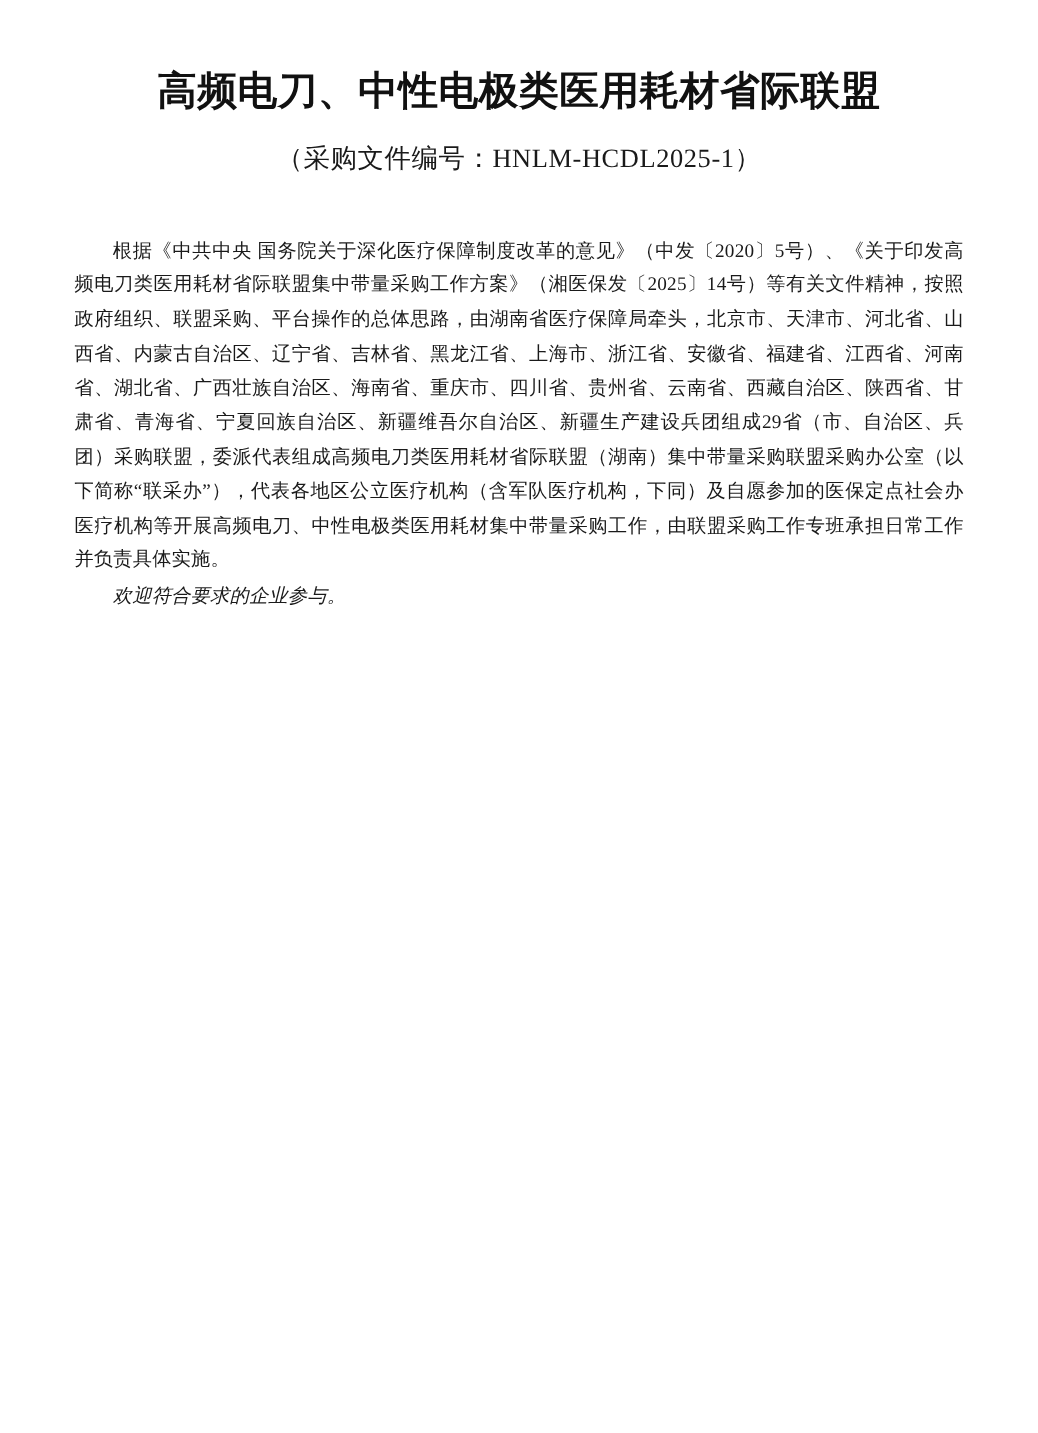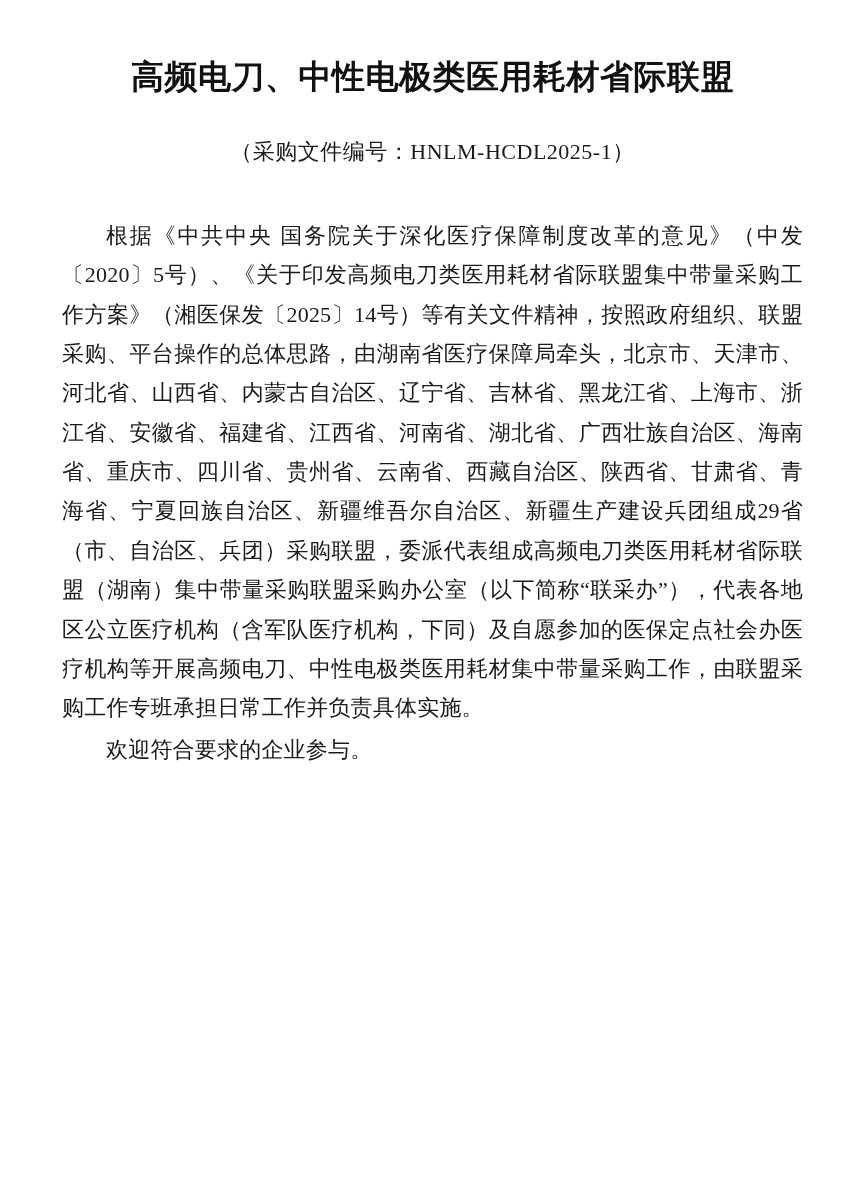--- a/index.html
+++ b/index.html
@@ -34,40 +34,41 @@
   }
   .doc-title .title-line {
     display: block;
     white-space: nowrap;
   }
   .doc-subtitle {
     text-align: center;
     font-size: 22px;
     line-height: 1.5;
     color: #1a1a1a;
-    margin-top: 34px;
+    margin-top: 14px;
     letter-spacing: 0.5px;
   }
   .body-block {
     margin-top: 48px;
   }
   .para {
-    font-size: 22px;
+    font-size: 16px;
     line-height: 1.79;
     text-align: justify;
     text-justify: inter-ideograph;
     color: #1a1a1a;
     margin: 0 0 0 0;
     letter-spacing: 0.2px;
   }
   .para.indent {
     text-indent: 2em;
   }
   .para + .para {
     margin-top: 2px;
+    font-style: italic;
   }
 </style>
 </head>
 <body>
 
 <div class="page">
 
   <h1 class="doc-title">
     <span class="title-line">高频电刀、中性电极类医用耗材省际联盟</span>
   </h1>

